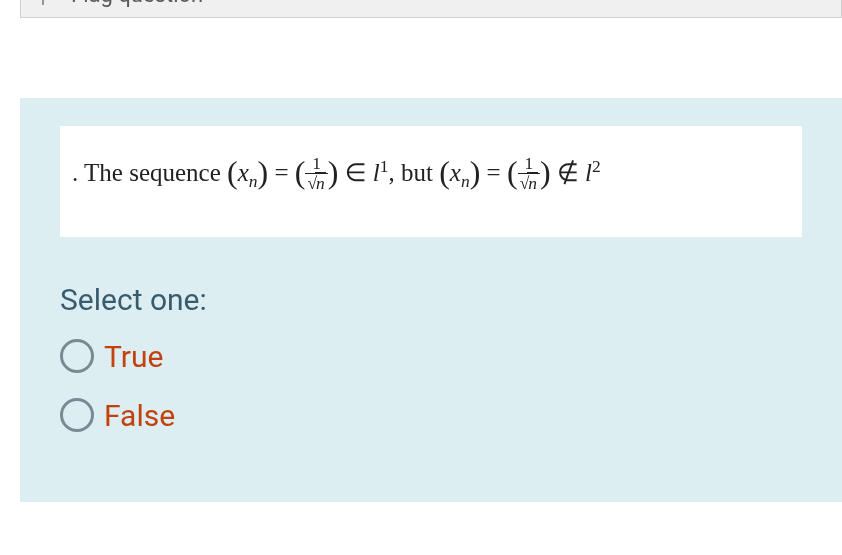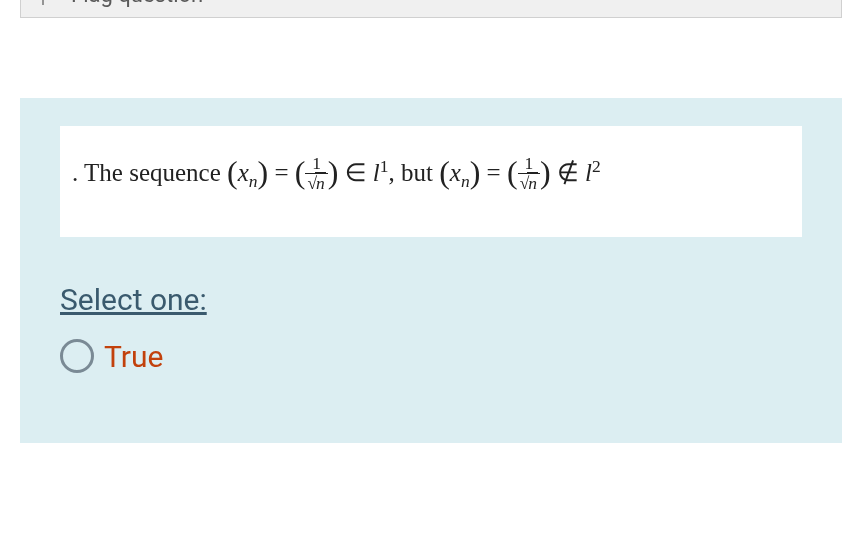--- a/index.html
+++ b/index.html
@@ -90,21 +90,20 @@
     .big-paren {
       font-size: 32px;
       vertical-align: middle;
       position: relative;
       top: -3px;
     }
     .select-label {
       font-size: 30px;
       color: #3a5a6e;
       margin-bottom: 22px;
-      text-decoration: underline;
     }
     .option-row {
       display: flex;
       align-items: center;
       margin-bottom: 24px;
       cursor: pointer;
     }
     .radio-circle {
       width: 34px;
       height: 34px;
@@ -158,13 +157,17 @@
     <span class="italic">l</span><span class="sup">2</span>
   </div>
 
   <div class="select-label">Select one:</div>
 
   <div class="option-row">
     <div class="radio-circle"></div>
     <div class="option-label">True</div>
   </div>
 
+  <div class="option-row">
+    <div class="radio-circle"></div>
+    <div class="option-label">False</div>
+  </div>
 </div>
 
 </body></html>

